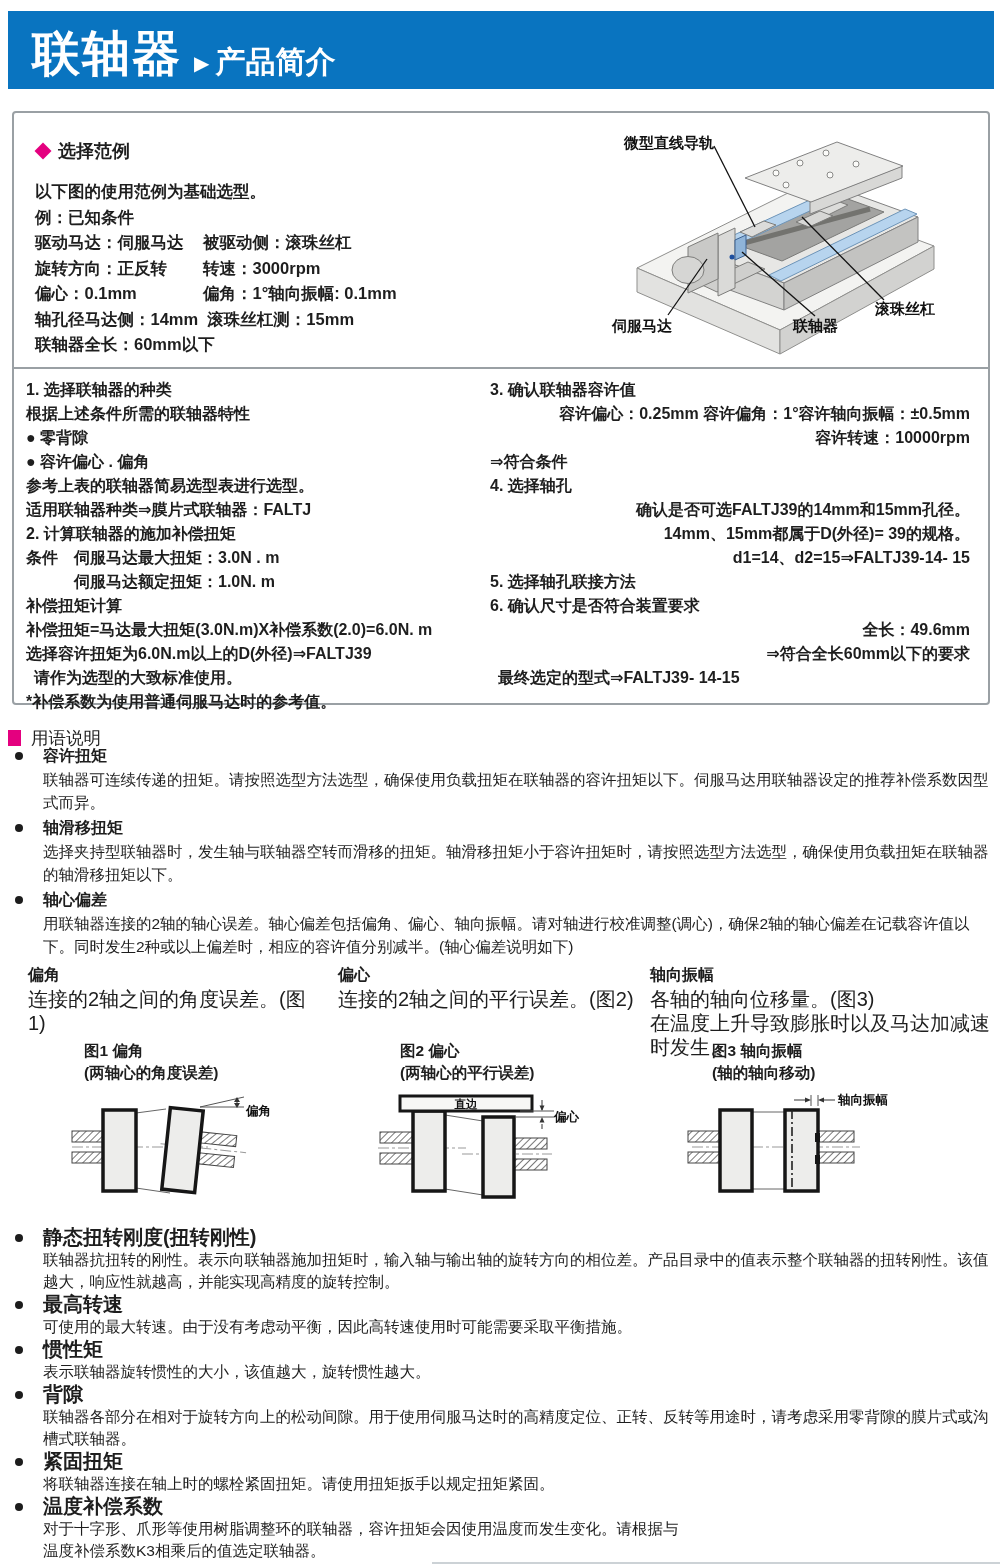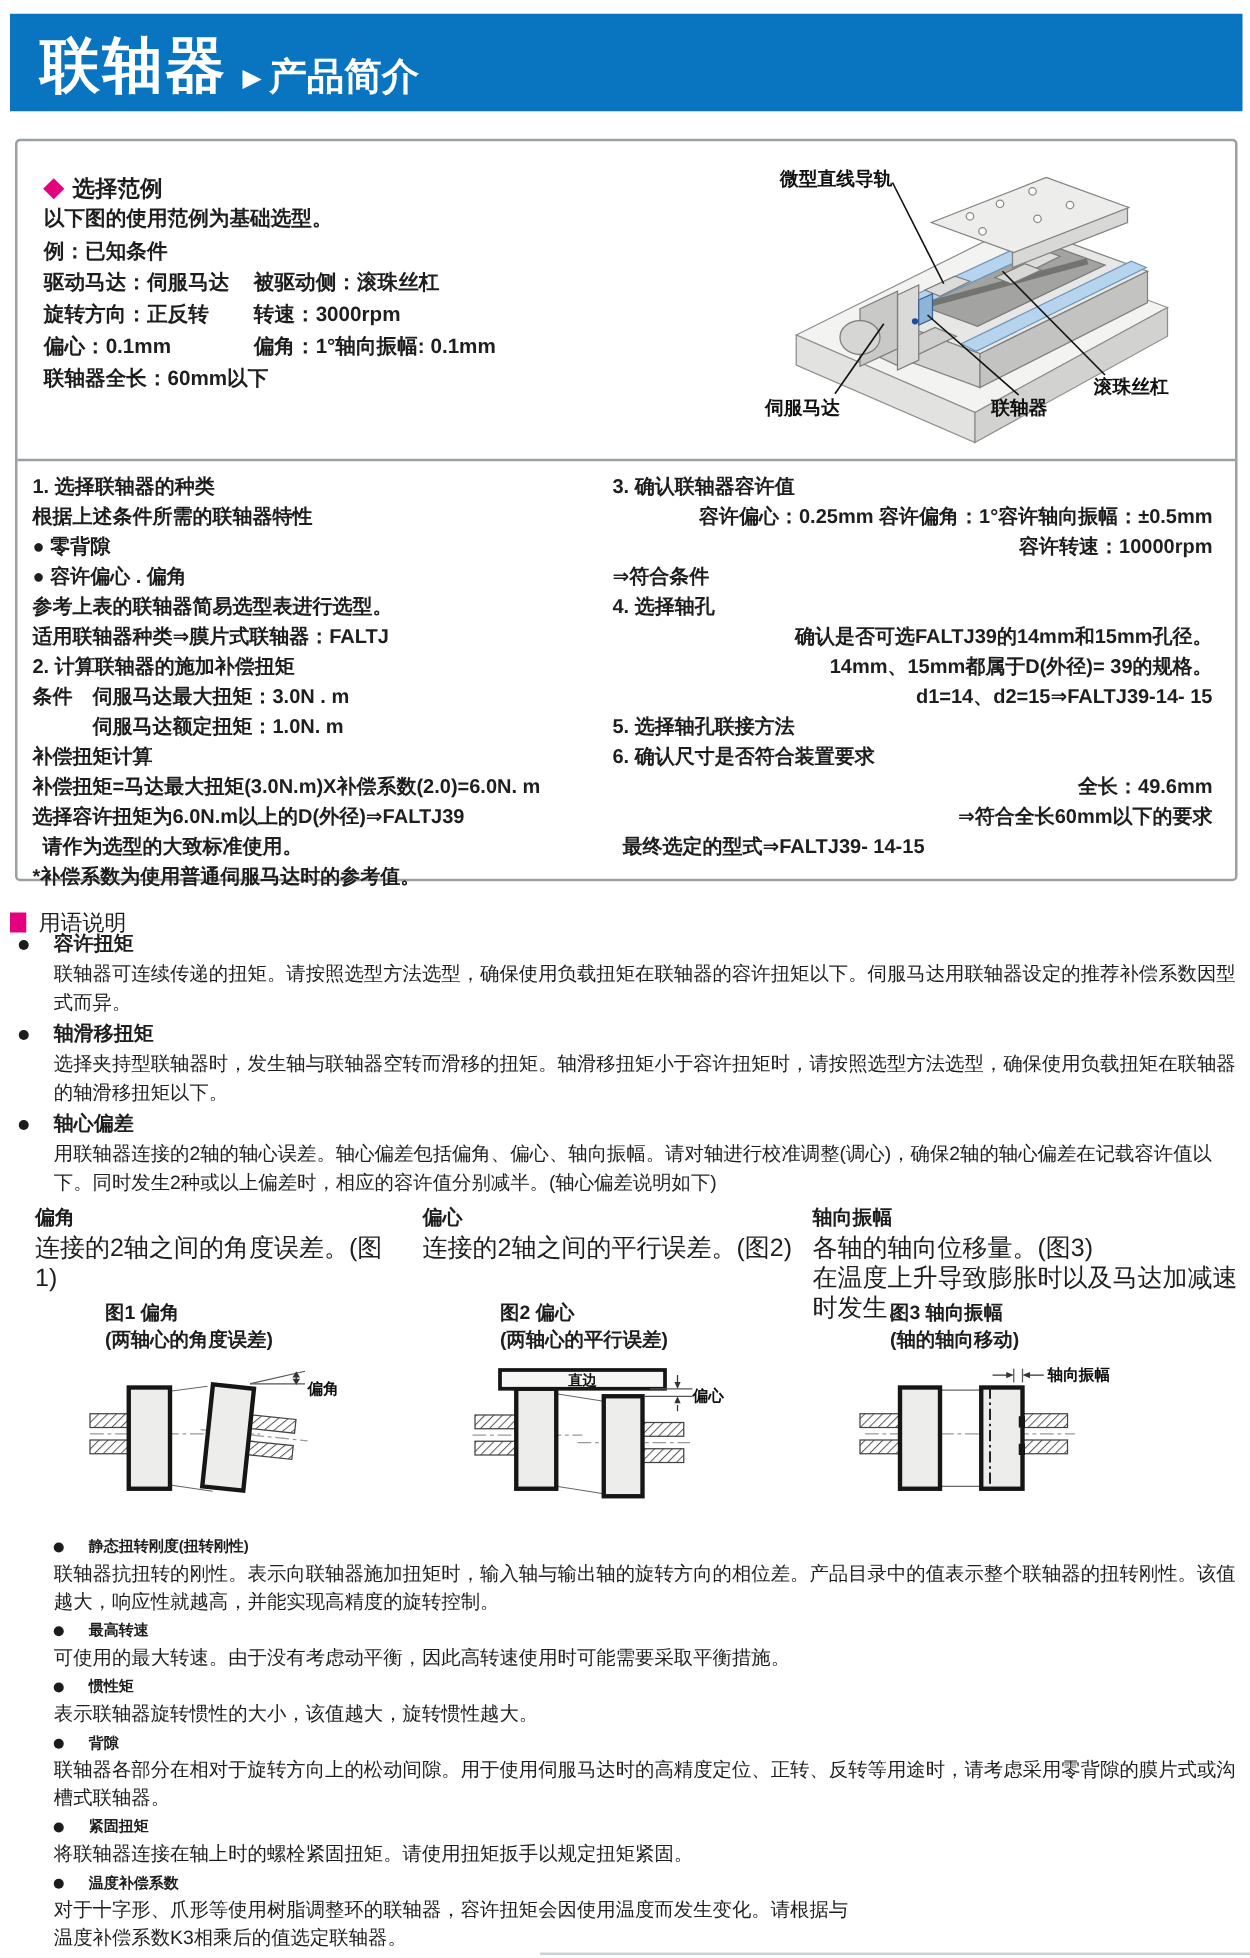--- a/index.html
+++ b/index.html
@@ -11,21 +11,21 @@
           display:flex;align-items:flex-end;padding:0 0 11px 24px;box-sizing:border-box;color:#fff;}
   .banner-title{font-size:48px;font-weight:bold;line-height:1;letter-spacing:2px;}
   .banner-arrow{font-size:20px;line-height:1;margin:0 6px 5px 12px;}
   .banner-subtitle{font-size:30px;font-weight:bold;line-height:1;margin-bottom:1px;}
 
   
   .main-box{position:absolute;left:12px;top:111px;width:978px;height:594px;border:2px solid #9aa0a4;
             border-radius:4px;background:#fff;box-sizing:border-box;}
   .sel-top{position:absolute;left:0;top:0;width:100%;height:256px;border-bottom:2px solid #9aa0a4;box-sizing:border-box;}
   .sel-left{position:absolute;left:21px;top:26px;}
-  .sel-title{display:flex;align-items:center;font-size:18px;font-weight:bold;margin-bottom:0;}
+  .sel-title{display:flex;align-items:center;font-size:18px;font-weight:bold;margin-bottom:16px;}
   .diamond{width:12px;height:12px;background:#e4007f;transform:rotate(45deg);margin:0 9px 0 2px;flex:0 0 auto;}
   .sel-line{font-size:16.5px;font-weight:bold;line-height:25.5px;white-space:pre;}
   .sel-row{display:flex;font-size:16.5px;font-weight:bold;line-height:25.5px;}
   .sel-row .pl{width:168px;flex:0 0 auto;white-space:pre;}
   .sel-row .pr{white-space:pre;}
 
   .illus{position:absolute;left:572px;top:116px;width:418px;height:248px;}
 
   
   .steps-col{position:absolute;top:265px;font-size:16px;font-weight:bold;}
@@ -45,21 +45,21 @@
 
   
   .mcol{position:absolute;top:962px;}
   .mhead{font-size:16px;font-weight:600;line-height:25px;}
   .mdesc{font-size:20px;line-height:24px;}
   .fcap{position:absolute;font-size:15.5px;line-height:22px;font-weight:600;}
   .fig{position:absolute;width:300px;height:120px;}
 
   
   .glossary{position:absolute;left:0;top:1226px;width:1000px;}
-  .gitem .trow{line-height:23px;font-size:12px;margin-left:28px;}
+  .gitem .trow{line-height:23px;font-size:20px;}
   .gbody{padding-left:43px;width:948px;line-height:22px;font-size:15.5px;}
 
   .bottom-rule{position:absolute;left:432px;top:1562px;width:568px;height:2px;background:#ccd2d6;}
 
   svg text{font-family:"Liberation Sans","DejaVu Sans",sans-serif;}
 </style>
 </head>
 <body>
 
 <div class="page">
@@ -84,20 +84,21 @@
           <span class="pr">被驱动侧：滚珠丝杠</span>
         </div>
         <div class="sel-row">
           <span class="pl">旋转方向：正反转</span>
           <span class="pr">转速：3000rpm</span>
         </div>
         <div class="sel-row">
           <span class="pl">偏心：0.1mm</span>
           <span class="pr">偏角：1°轴向振幅: 0.1mm</span>
         </div>
+        <div class="sel-line">轴孔径马达侧：14mm  滚珠丝杠测：15mm</div>
         <div class="sel-line">联轴器全长：60mm以下</div>
       </div>
     </div>
 
     <div class="steps-col col-l">
       <div class="sline">1. 选择联轴器的种类</div>
       <div class="sline">根据上述条件所需的联轴器特性</div>
       <div class="sline">● 零背隙</div>
       <div class="sline">● 容许偏心 . 偏角</div>
       <div class="sline">参考上表的联轴器简易选型表进行选型。</div>

